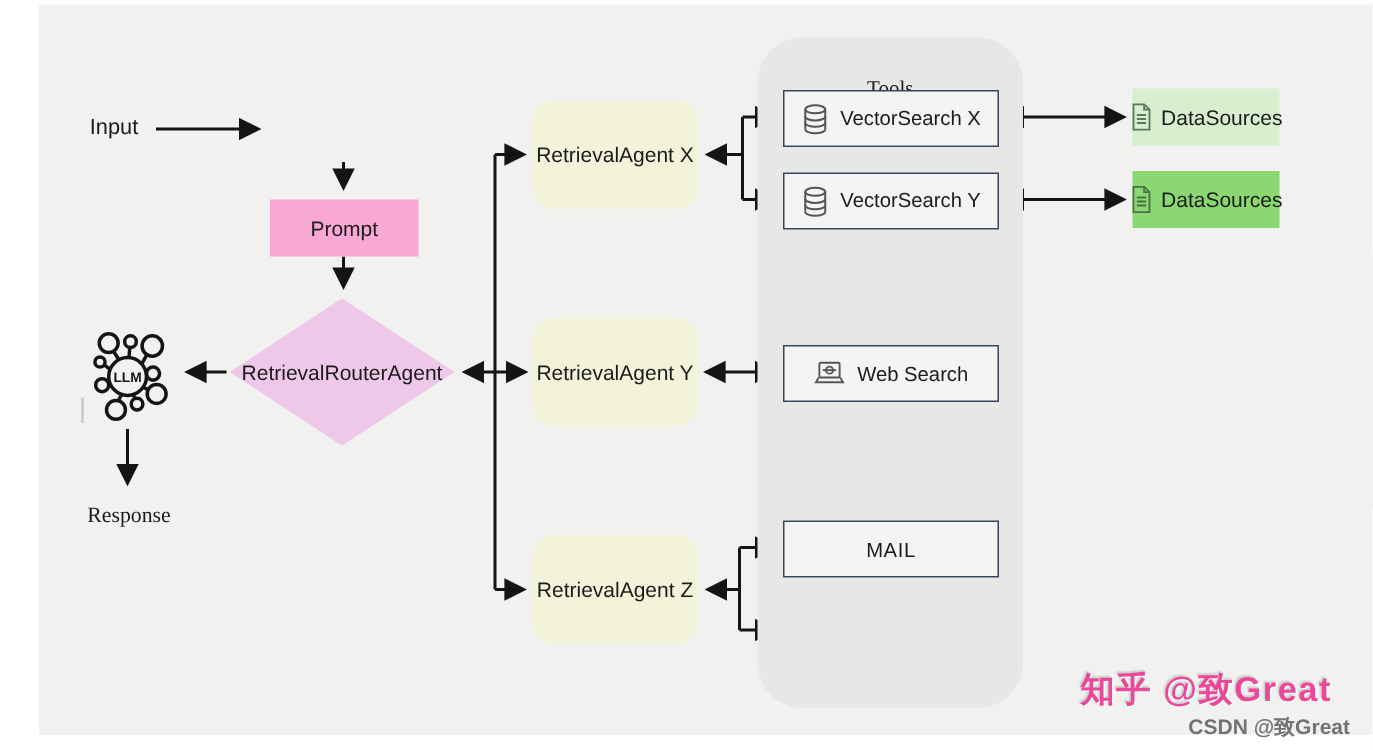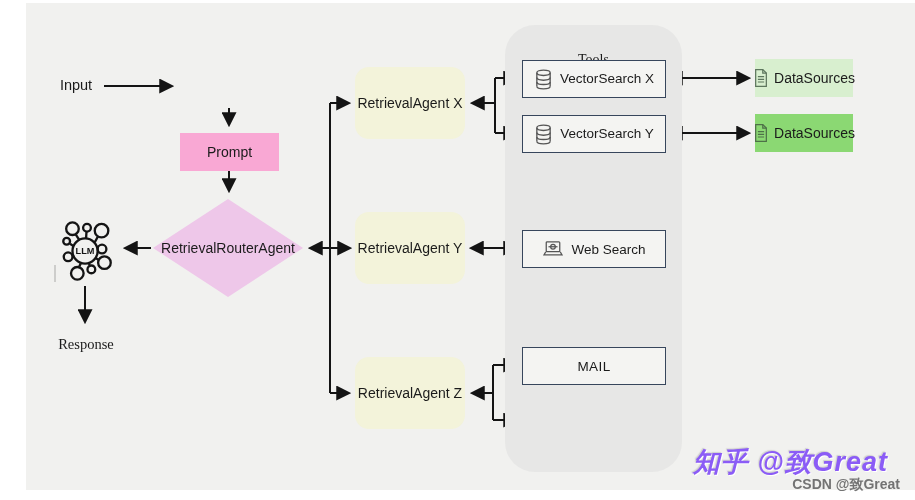--- a/index.html
+++ b/index.html
@@ -13,23 +13,23 @@
   .lbl{position:absolute;color:#1b1b1b;font-size:14.5px;font-weight:500;text-align:center;}
   .agent{background:#f3f3da;border-radius:14px;}
   .toolbox{background:#f4f4f2;border:1.6px solid #37465c;display:flex;align-items:center;
            justify-content:center;gap:7px;font-size:13.5px;color:#14141
 4;}
   .dsbox{display:flex;align-items:center;justify-content:center;gap:5px;}
   #tools-panel{position:absolute;left:505px;top:25px;width:177px;height:447px;
                background:#e7e7e6;border-radius:30px;}
   #diamond{clip-path:polygon(50% 0,100% 50%,50% 100%,0 50%);background:#eec7e9;
            line-height:1.35;text-align:center;}
-  #wm1{position:absolute;right:27px;top:444px;font-size:27px;font-weight:bold;
-       color:#8b5cf6;text-shadow:1px 1px 0 #ffffff,-1px -1px 1px rgba(130,130,130,0.30);
-       letter-spacing:1px;font-style:italic;}
+  #wm1{position:absolute;right:27px;top:444px;font-size:23px;font-weight:bold;
+       color:#ec4899;text-shadow:1px 1px 0 #ffffff,-1px -1px 1px rgba(130,130,130,0.30);
+       letter-spacing:1px;}
   #wm2{position:absolute;right:15px;top:476px;font-size:14px;font-weight:bold;color:#737373;}
   .icon{flex:0 0 auto;display:block;}
   #artifact{position:absolute;left:54px;top:265px;width:2px;height:17px;background:#cdcdcb;}
   svg text{font-family:"Liberation Sans", sans-serif;}
 </style>
 </head>
 <body>
 
 <div id="stage">
   <div id="canvas"></div>

